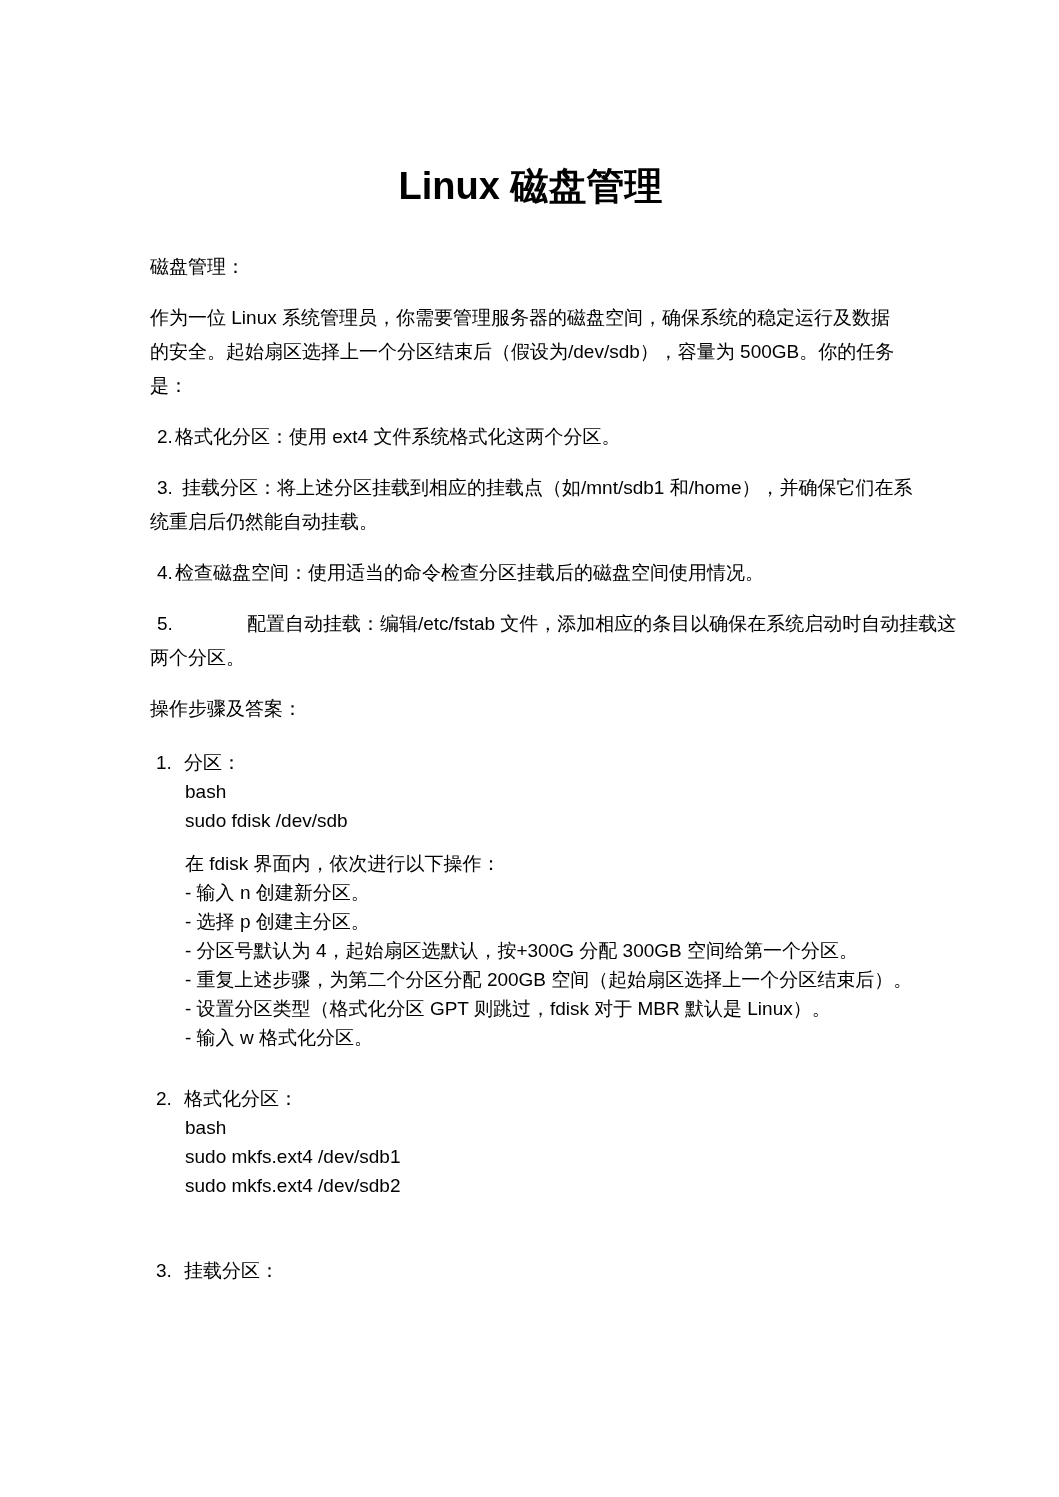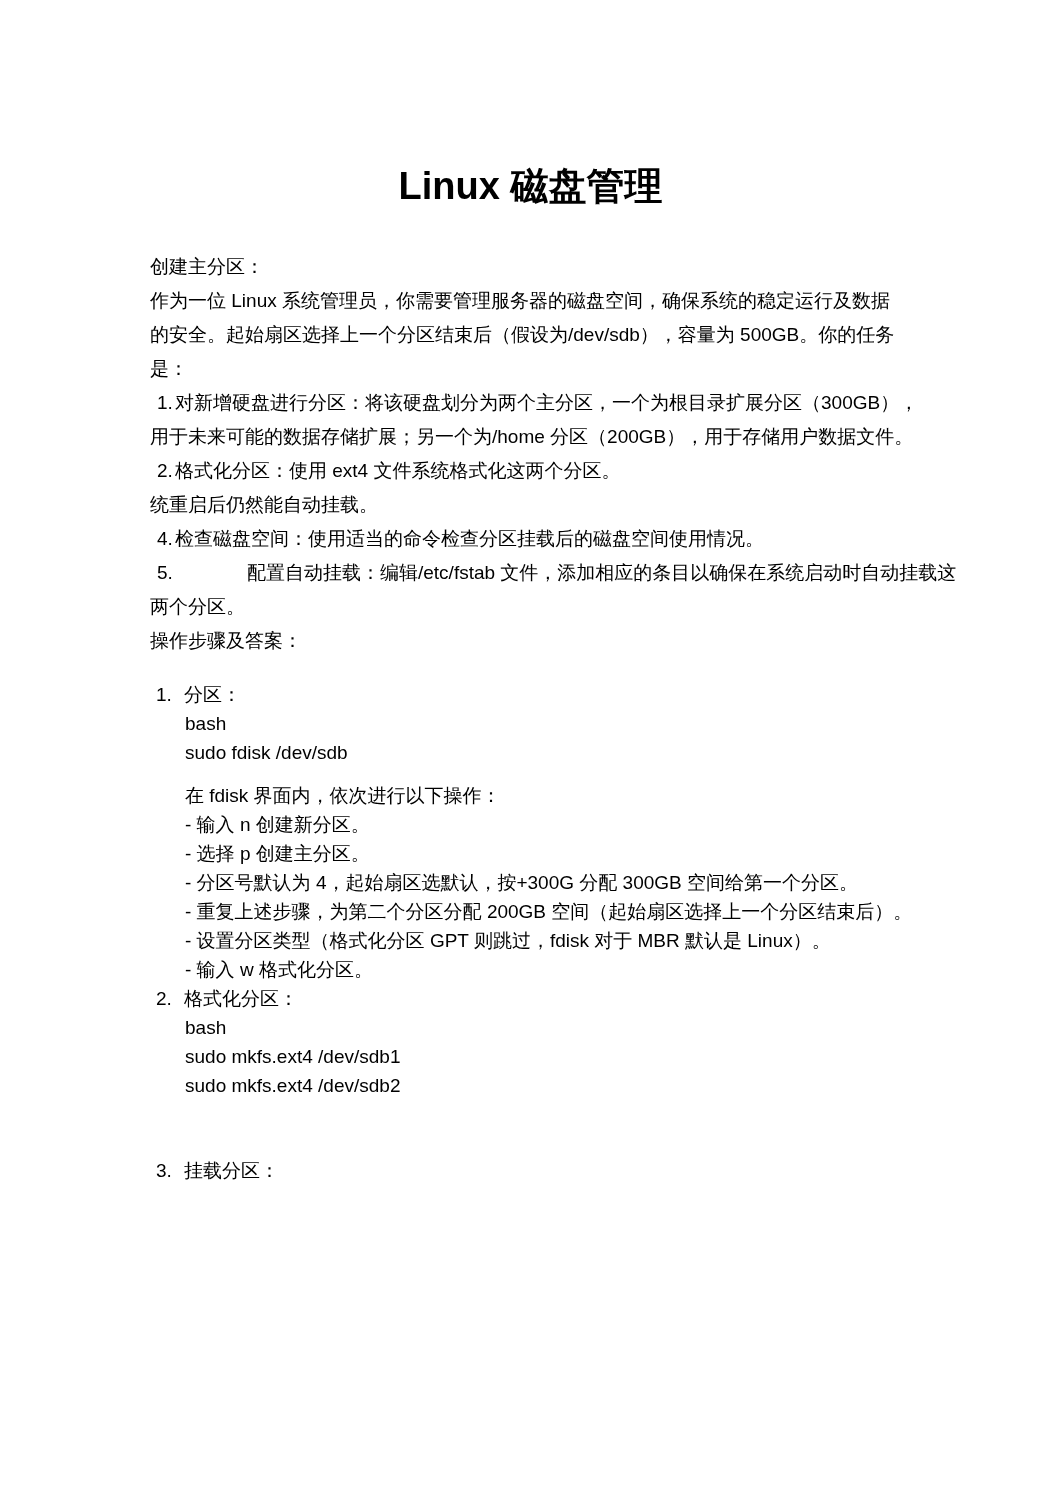--- a/index.html
+++ b/index.html
@@ -31,24 +31,24 @@
     font-size: 19px;
     line-height: 34px;
     white-space: pre;
   }
   
   .ln-a {
     font-size: 19px;
     line-height: 29px;
     white-space: pre;
   }
-  .mt-17 { }
+  .mt-17 { margin-top: 17px; }
   .mt-18 { margin-top: 14px; }
   .mt-29 { margin-top: 22px; }
-  .mt-32 { }
+  .mt-32 { margin-top: 32px; }
   .mt-44 { margin-top: 56px; }
 
   
   .task-first { padding-left: 7px; }
   .tnum { display: inline-block; }
   .w18 { width: 18px; }
   .w25 { width: 25px; }
   .w90 { width: 90px; }
 
   
@@ -58,38 +58,35 @@
   
   .sub { padding-left: 35px; }
 </style>
 </head>
 <body>
 
 <div class="page">
 
   <div class="doc-title">Linux 磁盘管理</div>
 
-  <div class="ln">创建主分区：</div>
+  <div class="ln">磁盘管理：</div>
 
   <div class="mt-17">
     <div class="ln">作为一位 Linux 系统管理员，你需要管理服务器的磁盘空间，确保系统的稳定运行及数据</div>
     <div class="ln">的安全。起始扇区选择上一个分区结束后（假设为/dev/sdb），容量为 500GB。你的任务</div>
     <div class="ln">是：</div>
   </div>
 
-  <div class="mt-17">
-    <div class="ln task-first"><span class="tnum w18">1.</span><span>对新增硬盘进行分区：将该硬盘划分为两个主分区，一个为根目录扩展分区（300GB），</span></div>
-    <div class="ln">用于未来可能的数据存储扩展；另一个为/home 分区（200GB），用于存储用户数据文件。</div>
-  </div>
 
   <div class="mt-17">
     <div class="ln task-first"><span class="tnum w18">2.</span><span>格式化分区：使用 ext4 文件系统格式化这两个分区。</span></div>
   </div>
 
   <div class="mt-17">
+    <div class="ln task-first"><span class="tnum w25">3.</span><span>挂载分区：将上述分区挂载到相应的挂载点（如/mnt/sdb1 和/home），并确保它们在系</span></div>
     <div class="ln">统重启后仍然能自动挂载。</div>
   </div>
 
   <div class="mt-17">
     <div class="ln task-first"><span class="tnum w18">4.</span><span>检查磁盘空间：使用适当的命令检查分区挂载后的磁盘空间使用情况。</span></div>
   </div>
 
   <div class="mt-17">
     <div class="ln task-first"><span class="tnum w90">5.</span><span>配置自动挂载：编辑/etc/fstab 文件，添加相应的条目以确保在系统启动时自动挂载这</span></div>
     <div class="ln">两个分区。</div>

